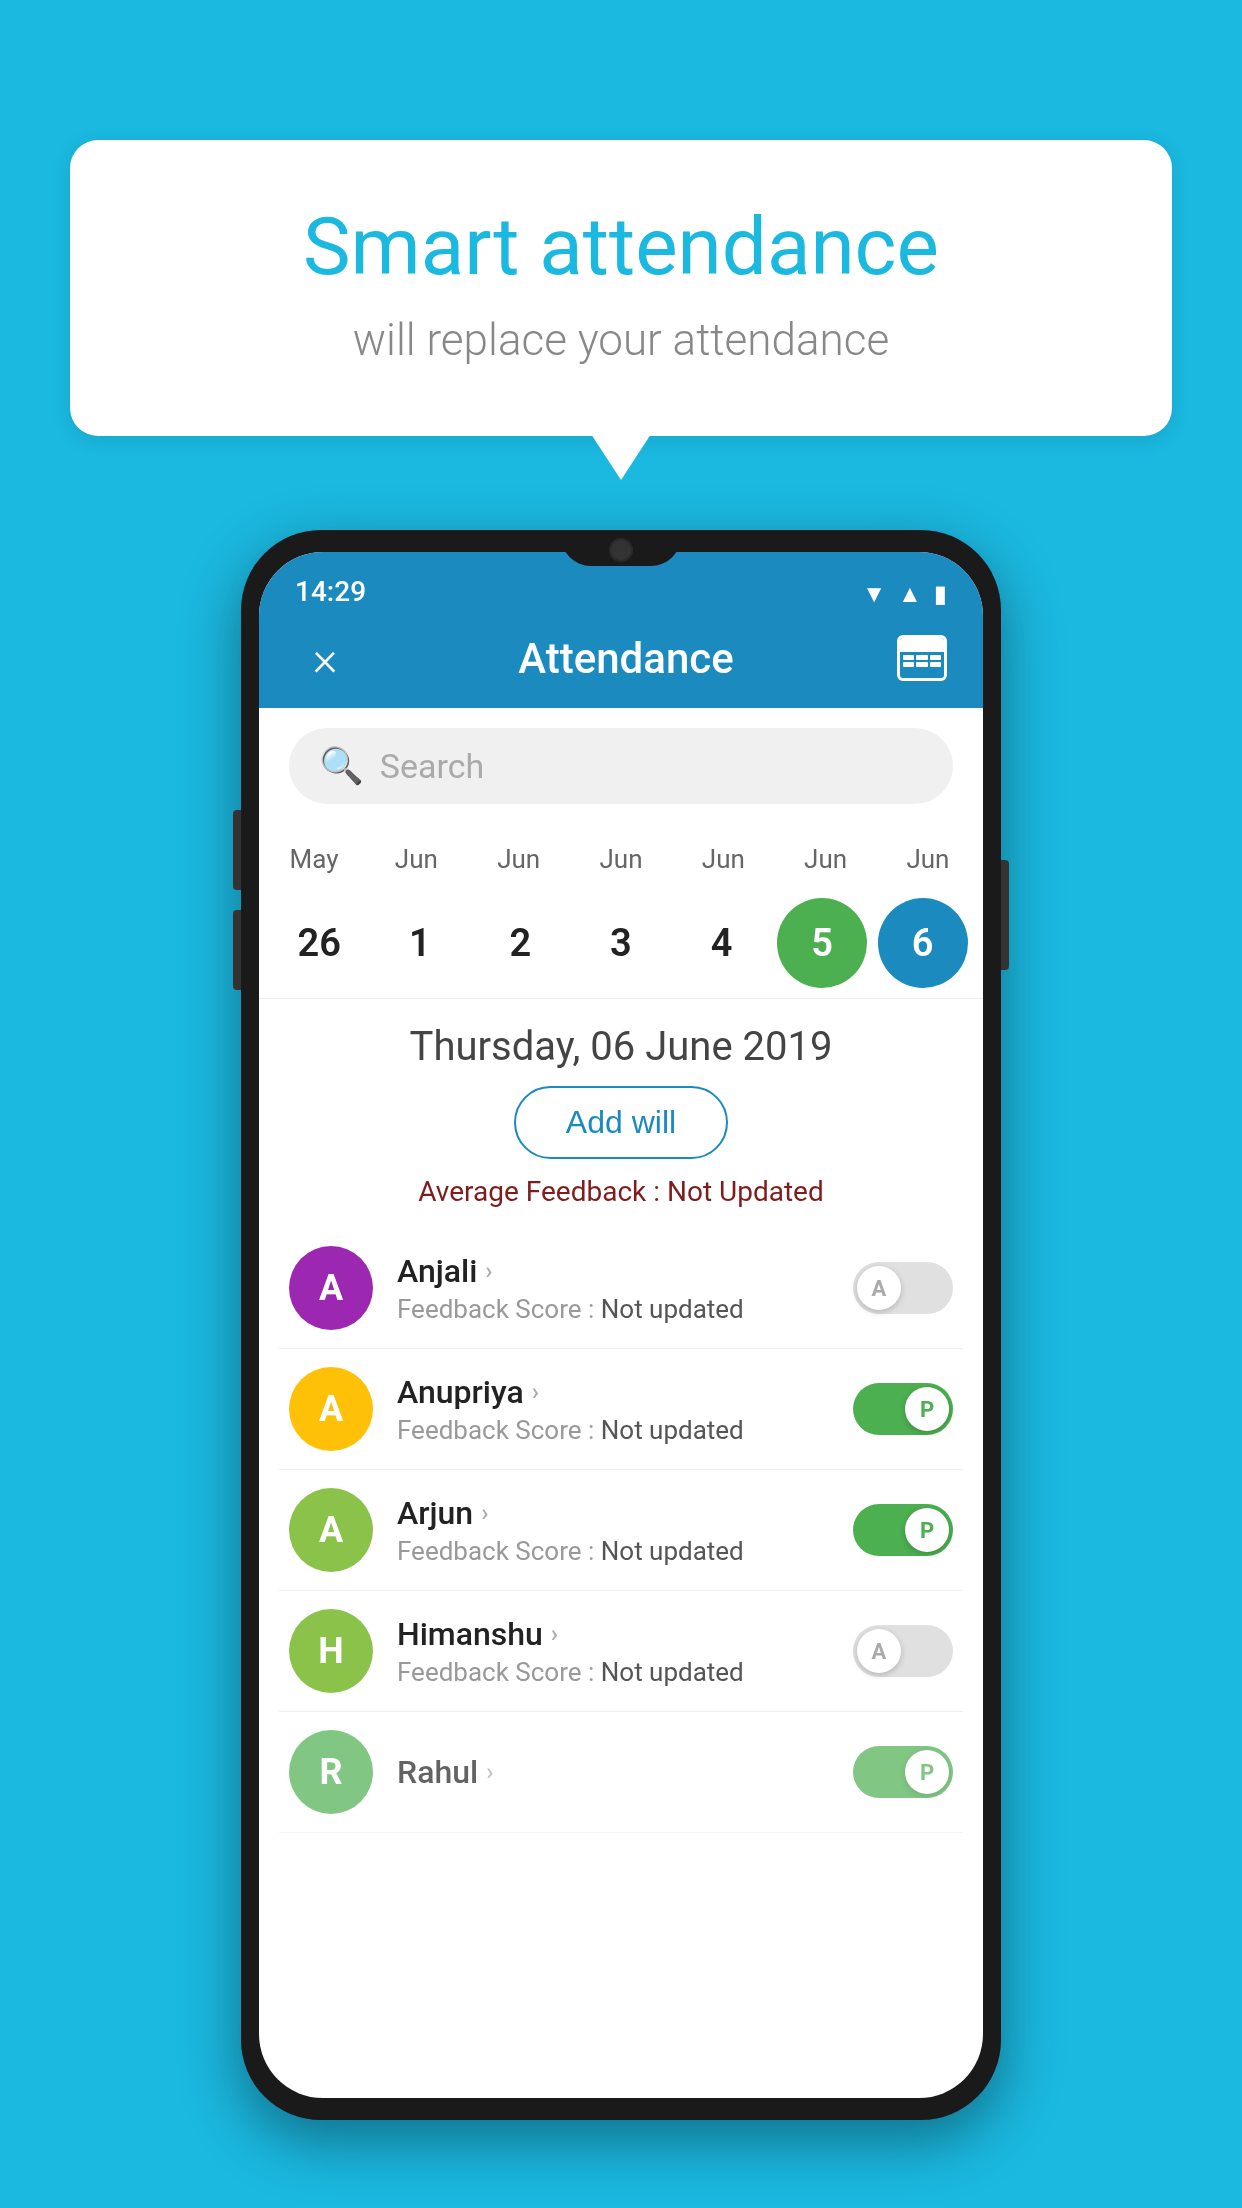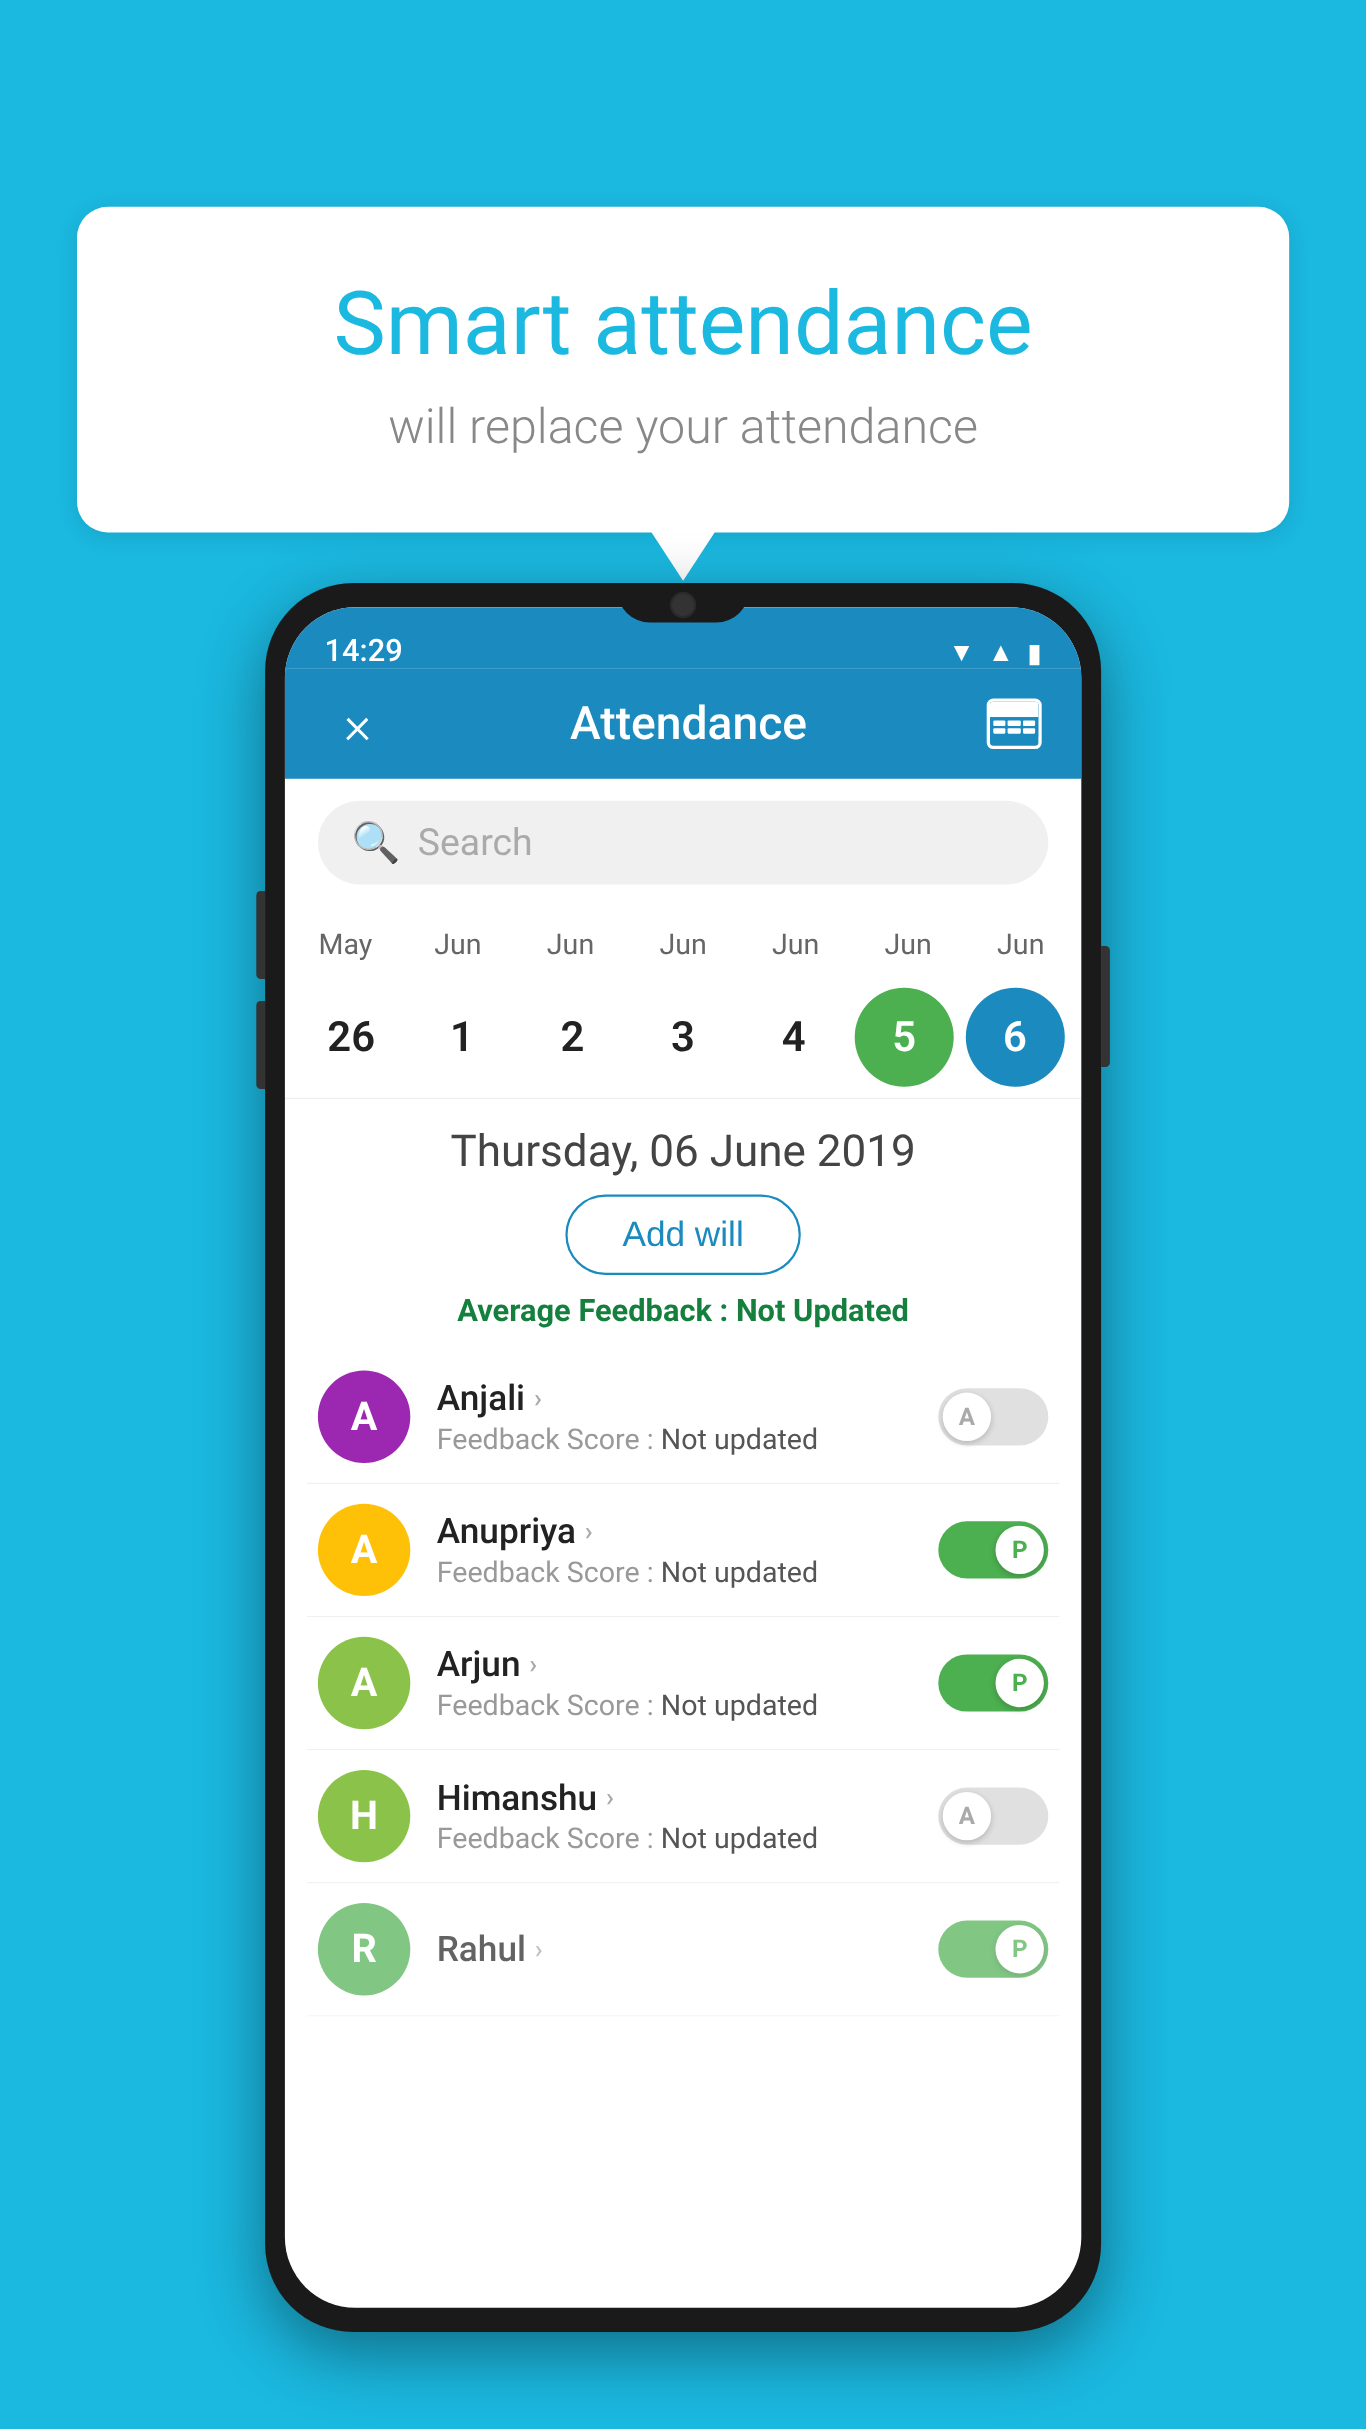--- a/index.html
+++ b/index.html
@@ -15,21 +15,20 @@
 
     
     .speech-bubble-container {
       position: absolute;
       top: 140px;
       left: 70px;
       right: 70px;
       display: flex;
       flex-direction: column;
       align-items: center;
-      margin-top: 48px;
     }
 
     .speech-bubble {
       background: white;
       border-radius: 28px;
       padding: 60px 80px 70px;
       text-align: center;
       width: 100%;
       position: relative;
       box-shadow: 0 4px 20px rgba(0,0,0,0.1);
@@ -271,22 +270,22 @@
     }
 
     .avg-feedback {
       text-align: center;
       font-size: 28px;
       color: #888;
       padding: 0 0 20px;
     }
 
     .avg-feedback span {
-      color: #15803d;
-      font-weight: 700;
+      color: #7f1d1d;
+      font-weight: 400;
     }
 
     
     .student-list {
       padding: 0 20px;
     }
 
     .student-row {
       display: flex;
       align-items: center;

